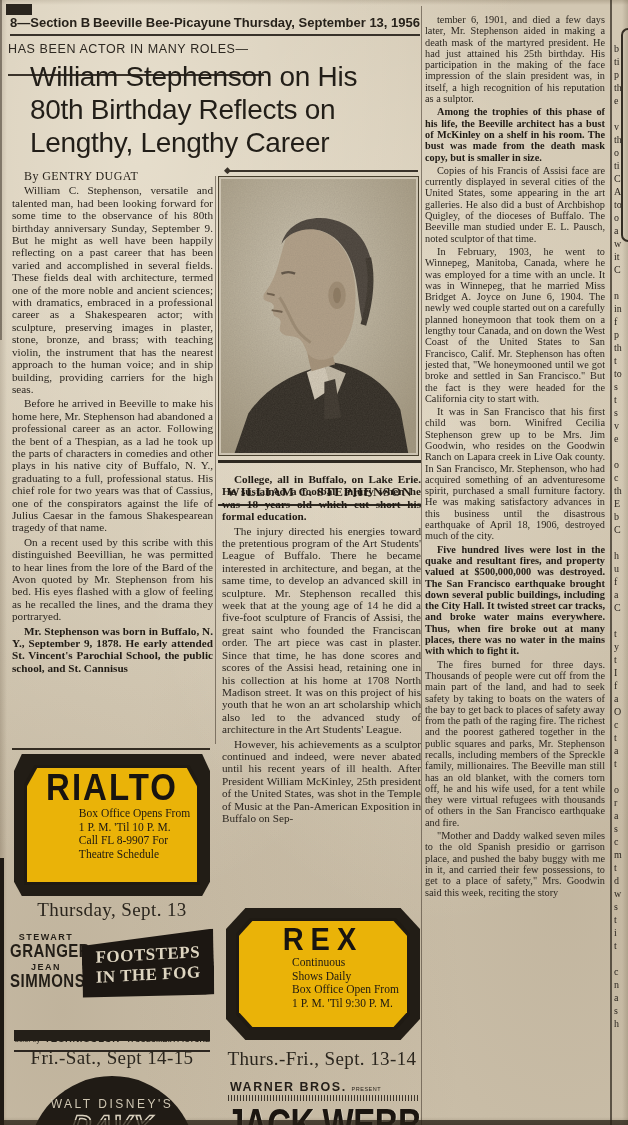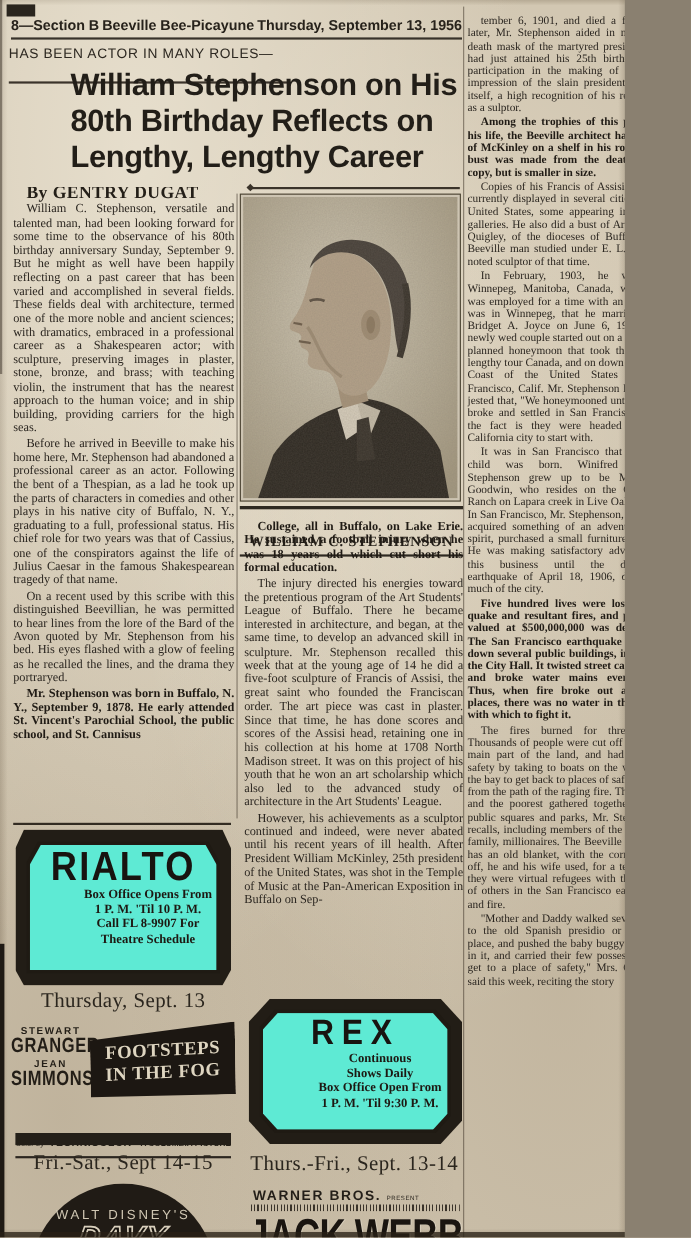--- a/index.html
+++ b/index.html
@@ -1,17 +1,17 @@
 <!DOCTYPE html>
 <html><head>
 <meta charset="utf-8">
 <style>
   html,body{margin:0;padding:0;background:#8a8070;}
   .page{
-    position:relative; width:568px; height:1125px; overflow:hidden;
+    position:relative; width:628px; height:1125px; overflow:hidden;
     background-color:#d2c7b2;
     background-image:
       radial-gradient(ellipse at 22% 12%, rgba(255,250,236,0.45), transparent 55%),
       radial-gradient(ellipse at 70% 40%, rgba(255,248,232,0.30), transparent 50%),
       radial-gradient(ellipse at 90% 80%, rgba(125,105,75,0.18), transparent 55%),
       radial-gradient(ellipse at 10% 90%, rgba(120,100,70,0.20), transparent 50%),
       linear-gradient(90deg, rgba(90,75,55,0.28) 0px, transparent 7px),
       linear-gradient(270deg, rgba(90,75,55,0.22) 0px, transparent 6px),
       linear-gradient(180deg, rgba(100,85,60,0.25) 0px, transparent 5px),
       linear-gradient(0deg, rgba(70,58,40,0.30) 0px, transparent 8px);
@@ -20,28 +20,28 @@
   .abs{position:absolute;}
   
   .corner-mark{left:6px; top:4px; width:26px; height:11px; background:#2a251e;}
   .masthead{left:10px; top:15px; width:410px; display:flex; justify-content:space-between;
     font-family:"Liberation Sans", sans-serif; font-weight:700; font-size:13px;
     color:#27221b; border-bottom:2px solid #38permanent;}
   .masthead{border-bottom:2px solid #38322a; padding-bottom:4px;}
   .kicker{left:8px; top:42px; width:256px; font-family:"Liberation Sans", sans-serif;
     font-size:12.5px; letter-spacing:0.6px; color:#2d2821; border-bottom:2px solid #3a332a; padding-bottom:18px;}
   .headline{left:30px; top:60px; width:392px; font-family:"Liberation Sans", sans-serif;
-    font-weight:700; font-size:28px; line-height:33px; letter-spacing:-0.3px; color:#221e18;margin-left:34px;}
+    font-weight:400; font-size:28px; line-height:33px; letter-spacing:-0.3px; color:#221e18;}
   .headline-rule{left:228px; top:170px; width:190px; border-top:2px solid #3a332a;}
   .headline-rule .diamond{position:absolute; left:-4px; top:-7px; font-size:9px; color:#3a332a;}
   
   .newscol p{margin:0 0 2px; text-indent:12px; text-align:justify;}
   .newscol p.bold{font-weight:700; color:#201b15;}
   .col1{left:12px; top:170px; width:201px; height:576px; overflow:hidden; font-size:11.2px; line-height:12.4px;}
-  .byline{font-weight:700; font-size:16px; letter-spacing:0.4px; text-indent:14px; margin:0 0 4px; color:#241f18;}
+  .byline{font-weight:400; font-size:12px; letter-spacing:0.4px; text-indent:14px; margin:0 0 4px; color:#241f18;}
   .col2{left:222px; top:473px; width:199px; height:414px; overflow:hidden; font-size:11.2px; line-height:12.4px;}
   .col3{left:425px; top:14px; width:180px; height:1105px; overflow:hidden; font-size:10.3px; line-height:11.3px;}
   .col1-end-rule{left:12px; top:748px; width:198px; height:2px; background:#332c22;}
   
   .photo{left:218px; top:176px; width:201px; height:280px; margin:0; border:1px solid #49412f;
     padding:2px; background:#cdc4b2; box-sizing:border-box;}
   .photo svg{display:block; width:100%; height:100%;}
   .caption{left:218px; top:460px; width:203px; text-align:center; font-weight:700; font-size:13px;
     letter-spacing:0.8px; color:#241f18; border-top:3px solid #2e2921; border-bottom:2px solid #2e2921;
     padding:21px 0 4px; box-sizing:border-box;}
@@ -60,26 +60,26 @@
   .bottom-edge{left:0; top:1120px; width:628px; height:5px; background:rgba(40,32,22,0.75);}
   
   .ticket-outer{position:absolute; background:#221d16; box-sizing:border-box;}
   .rialto-outer{left:14px; top:754px; width:196px; height:142px; padding:11px 10px;
     clip-path:polygon(4% 0,96% 0,100% 12%,100% 90%,96% 100%,4% 100%,0 90%,0 12%);}
   .rex-outer{left:226px; top:908px; width:194px; height:132px; padding:10px 10px;
     clip-path:polygon(10% 0,90% 0,100% 16%,100% 84%,90% 100%,10% 100%,0 84%,0 16%);}
   .panel-frame{background:#1f1a13; padding:3px; height:100%; box-sizing:border-box;}
   .rialto-frame,.rialto-panel{clip-path:polygon(0 16%,6% 0,94% 0,100% 16%,100% 100%,0 100%);}
   .rex-frame,.rex-panel{clip-path:polygon(8% 0,92% 0,100% 14%,100% 86%,92% 100%,8% 100%,0 86%,0 14%);}
-  .panel{background:#5eead4; height:100%; box-sizing:border-box; display:flex; flex-direction:column;
+  .panel{background:#eab308; height:100%; box-sizing:border-box; display:flex; flex-direction:column;
     align-items:center; justify-content:flex-start;}
   .ad-title{font-family:"Liberation Sans", sans-serif; font-weight:800; color:#181410;}
   .rialto-title{font-size:33px; letter-spacing:2px; transform:scaleY(1.12); margin-top:1px;}
   .rex-title{font-size:29px; letter-spacing:7px; transform:scaleY(1.1); margin-top:2px;}
-  .ad-lines{text-align:center; font-weight:700; font-size:11.5px; line-height:13.5px; color:#1d1812;margin-left:45px;}
+  .ad-lines{text-align:left; font-weight:400; font-size:11.5px; line-height:13.5px; color:#1d1812;margin-left:45px;}
   .ad-lines div{white-space:nowrap;}
   .show-date{font-family:Liberation Serif, serif; font-size:19px; color:#2b261e;
     text-align:center; letter-spacing:0.4px;}
   .rialto-date{left:14px; top:899px; width:196px;}
   .rex-date{left:224px; top:1048px; width:196px;}
   
   .movie-block{left:10px; top:930px; width:204px; height:76px;}
   .stars{position:absolute; left:0; top:2px; width:72px; text-align:center; color:#231e17;
     font-family:"Liberation Sans", sans-serif;}
   .star-first{font-weight:700; font-size:9px; letter-spacing:1.5px;}

